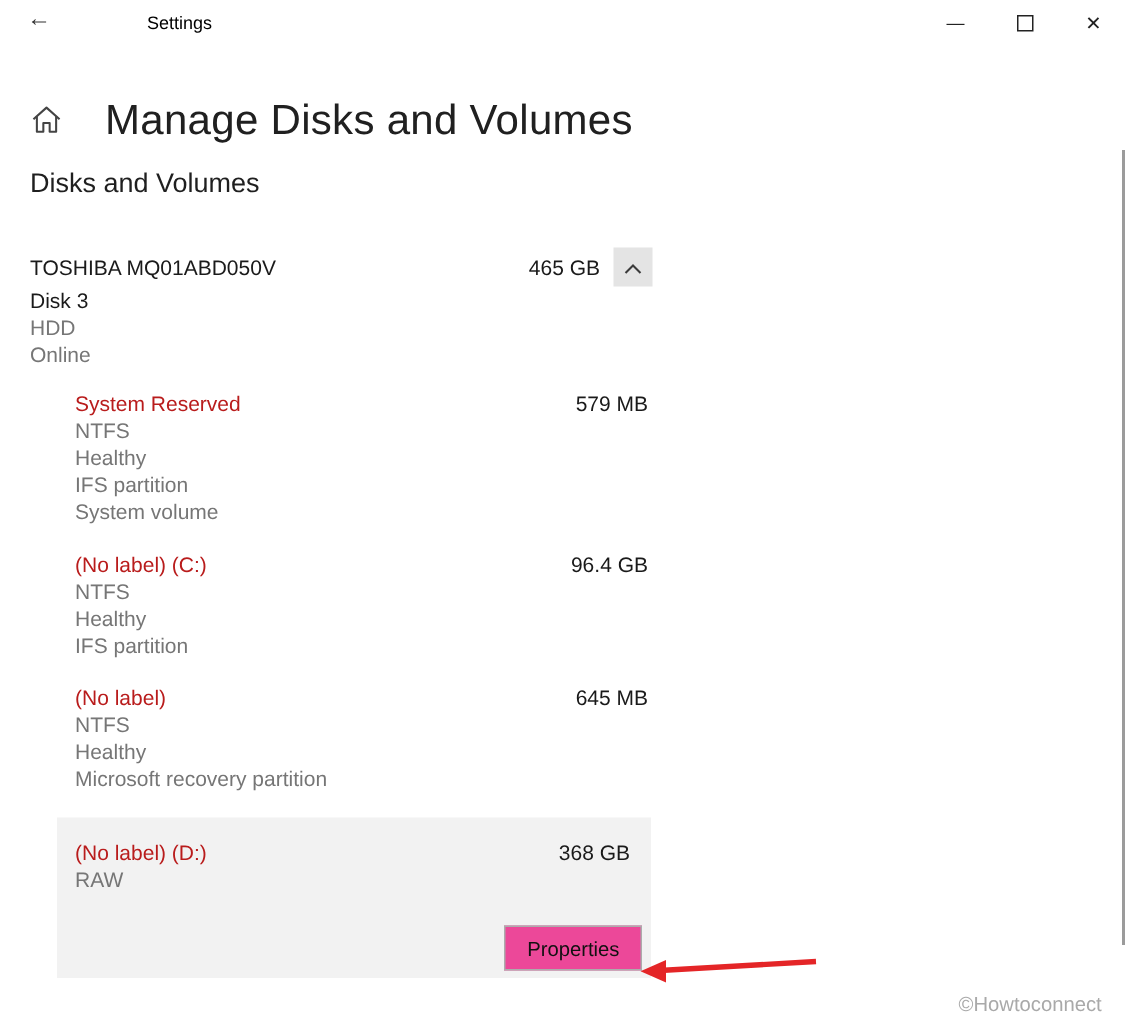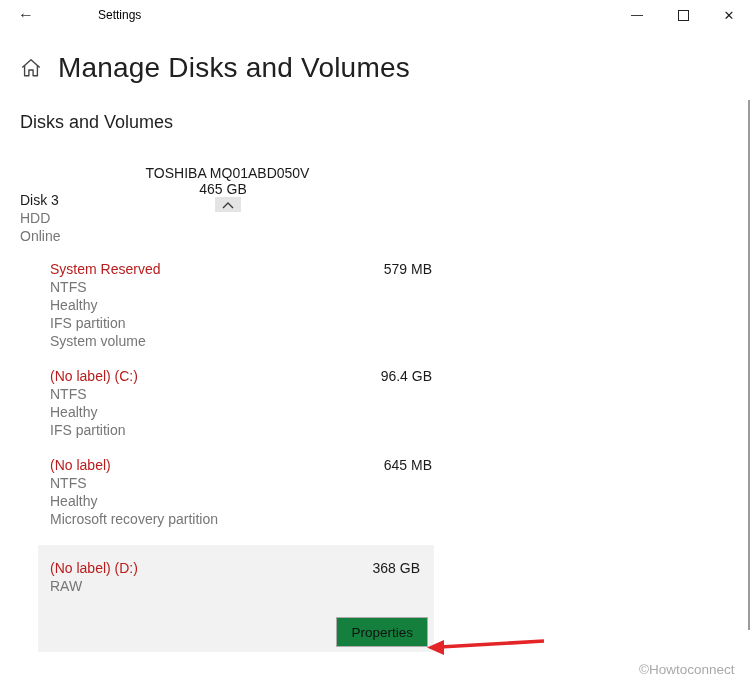--- a/index.html
+++ b/index.html
@@ -14,43 +14,43 @@
     padding:3px 8px;cursor:pointer;background:none;border:none;font-family:inherit;}
   .tb-title{position:absolute;left:55px;top:8px;font-size:12px;color:#000;margin-left:43px;}
   .win-controls{position:absolute;right:0;top:0;display:flex;}
   .win-btn{width:46px;height:30px;display:flex;align-items:center;justify-content:center;
     font-size:12px;color:#222;background:none;border:none;cursor:pointer;font-family:inherit;}
   .max-box{width:9px;height:9px;border:1px solid #222;display:block;}
   .close-glyph{font-size:13px;}
   
   .page-header{position:absolute;left:20px;top:52px;display:flex;align-items:center;gap:16px;}
   .home-icon svg{display:block;}
-  .page-title{font-size:28px;font-weight:300;color:#202020;margin:0;letter-spacing:0.2px;}
+  .page-title{font-size:28px;font-weight:300;color:#202020;margin:12px;letter-spacing:0.2px;}
   .section-title{position:absolute;left:20px;top:112px;font-size:18px;font-weight:400;
     color:#1f1f1f;margin:0;}
   
   .disk-block{position:absolute;left:20px;top:165px;width:415px;font-size:14px;}
-  .disk-head{display:flex;align-items:center;height:26px;flex-direction:column;}
+  .disk-head{display:flex;align-items:center;height:26px;}
   .disk-name{flex:1;color:#1a1a1a;}
   .disk-size{color:#1a1a1a;margin-right:9px;}
   .chevron-btn{width:26px;height:26px;background:#e4e4e4;border:none;padding:0;
     display:flex;align-items:center;justify-content:center;cursor:pointer;}
   .disk-sub{line-height:18px;}
   .muted{color:#767676;}
   
   .volumes{position:absolute;left:38px;top:260px;width:396px;}
   .volume{padding:0 2px 0 12px;margin-bottom:17px;font-size:14px;line-height:18px;}
   .vol-head{display:flex;justify-content:space-between;}
   .vol-name{color:#b91c1c;}
   .vol-size{color:#1a1a1a;}
   .vol-detail{color:#767676;}
   .volume.highlighted{background:#f2f2f2;padding:14px 6px 5px 12px;margin-bottom:0;}
   .volume.highlighted .vol-size{margin-right:8px;}
   .action-row{display:flex;justify-content:flex-end;margin-top:22px;}
-  .props-btn{min-width:91px;height:30px;background:#15803d;border:1px solid #acacac;
+  .props-btn{min-width:91px;height:30px;background:#ec4899;border:1px solid #acacac;
     color:#111;font-size:13.5px;font-family:inherit;cursor:pointer;padding:0 14px;}
   
   .red-arrow{position:absolute;left:426px;top:633px;}
   .scrollbar{position:absolute;left:748px;top:100px;width:2px;height:530px;
     background:#9b9b9b;cursor:pointer;}
   .watermark{position:absolute;left:639px;top:662px;font-size:13.5px;color:#a9a9a9;}
 </style>
 </head>
 <body>
 

